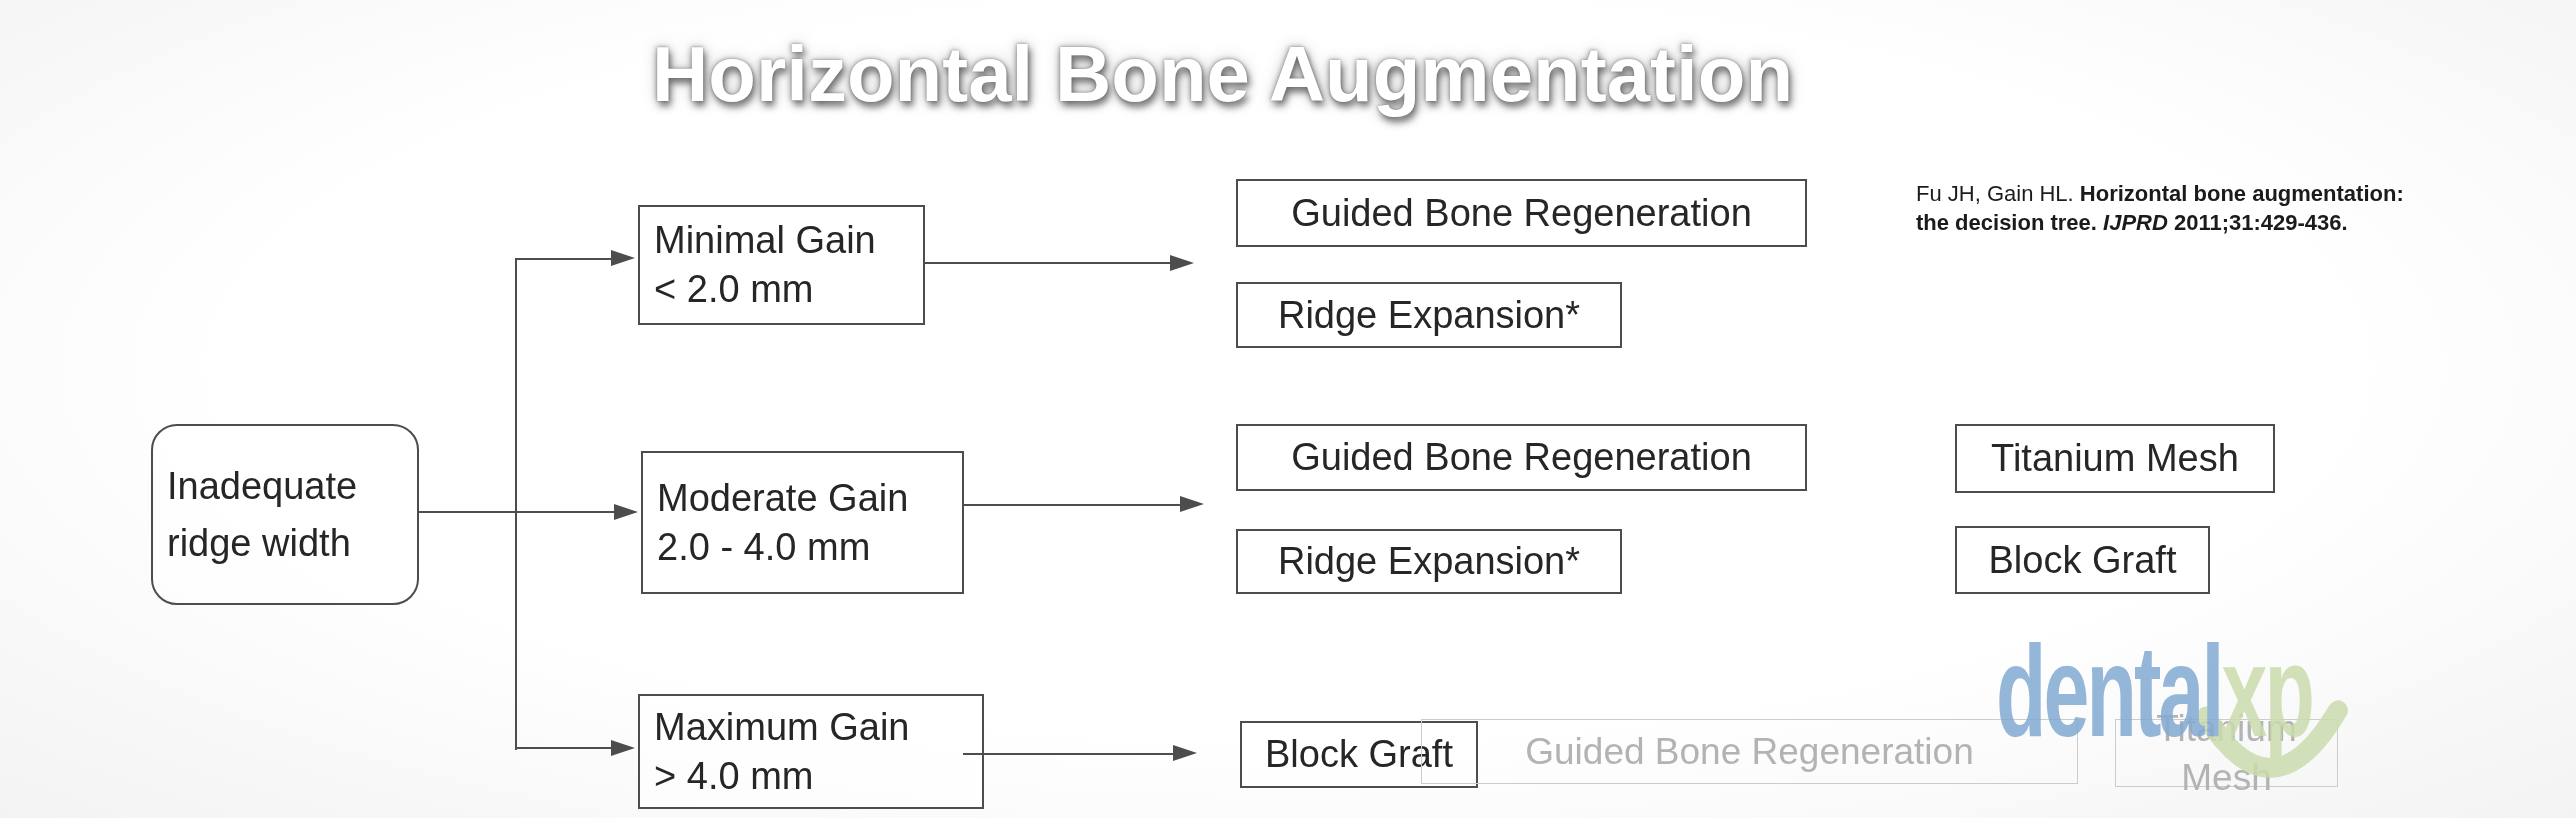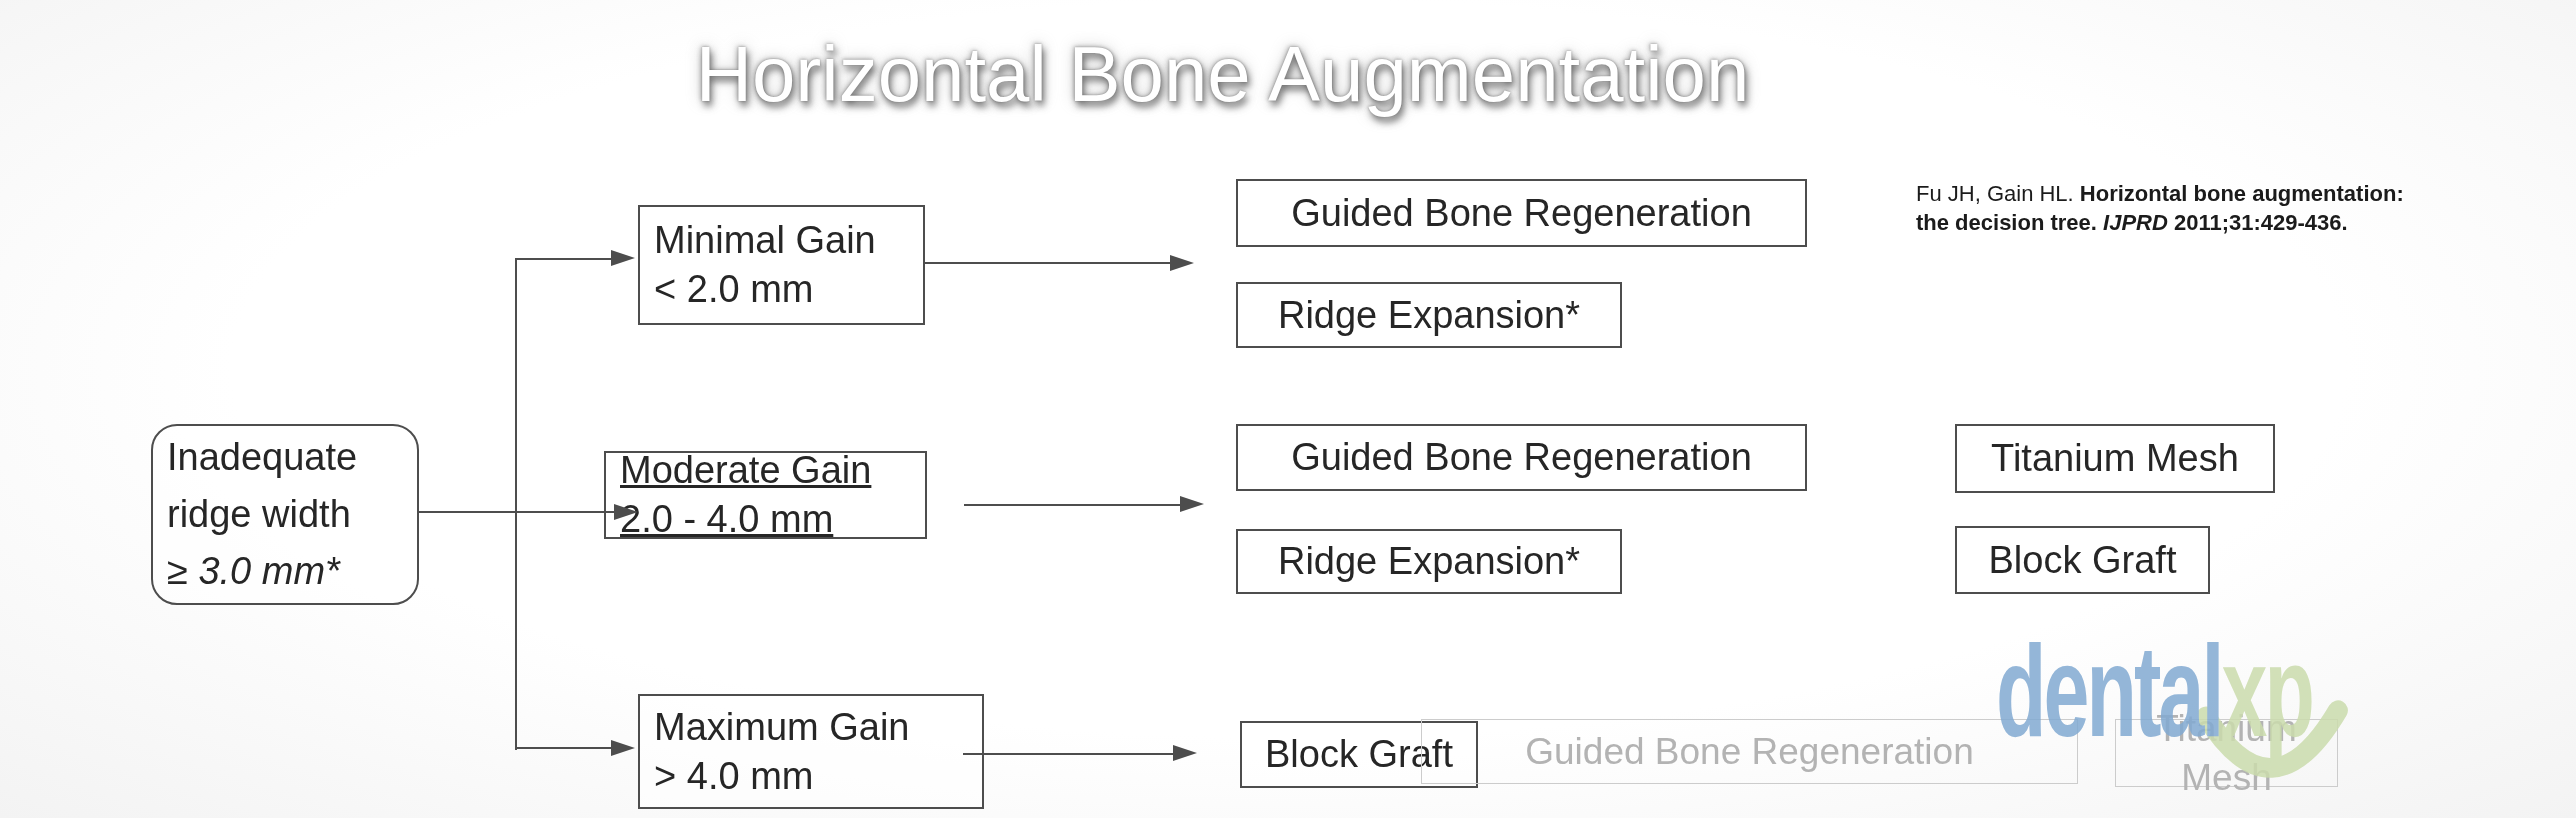--- a/index.html
+++ b/index.html
@@ -5,21 +5,21 @@
   html,body{margin:0;padding:0;background:#e9e9e9;}
   .page{
     position:relative;width:2576px;height:818px;overflow:hidden;
     background:radial-gradient(ellipse at 50% 45%, #ffffff 58%, #f3f3f3 100%);
     font-family:"Liberation Sans", sans-serif;
   }
   .page *{box-sizing:border-box;}
 
   .title{
     position:absolute;left:646px;top:29px;width:1153px;
-    text-align:center;font-size:78px;font-weight:normal;letter-spacing:0;
+    text-align:center;font-size:78px;font-weight:bold;letter-spacing:0;
     color:#ffffff;
     text-shadow:
       2.3px 4.6px 7px rgba(90,90,90,0.85),
       0 0 2.3px rgba(130,130,130,0.9),
       -1.5px -1.5px 5.4px rgba(165,165,165,0.55),
       0 0 15.4px rgba(150,150,150,0.45);
     white-space:nowrap;
   }
 
   .citation{
@@ -67,29 +67,28 @@
   <div class="title">Horizontal Bone Augmentation</div>
 
   <div class="citation">
     <div><span>Fu JH, Gain HL. </span><span class="b">Horizontal bone augmentation:</span></div>
     <div><span class="b">the decision tree. </span><span class="bi">IJPRD</span><span class="b"> 2011;31:429-436.</span></div>
   </div>
 
   <div class="node leftalign" style="left:151px;top:424px;width:268px;height:181px;line-height:57px;font-size:38px;border-radius:26px;">
     <span>Inadequate</span>
     <span>ridge width</span>
-    <span class="it">≥ 3.0 mm*</span>
   </div>
 
   <div class="node leftalign" style="left:638px;top:205px;width:287px;height:120px;">
     <span>Minimal Gain</span>
     <span>&lt; 2.0 mm</span>
   </div>
 
-  <div class="node leftalign" style="left:604px;top:451px;width:323px;height:88px;text-decoration:underline;">
+  <div class="node leftalign" style="left:641px;top:451px;width:323px;height:143px;">
     <span>Moderate Gain</span>
     <span>2.0 - 4.0 mm</span>
   </div>
 
   <div class="node leftalign" style="left:638px;top:694px;width:346px;height:115px;">
     <span>Maximum Gain</span>
     <span>&gt; 4.0 mm</span>
   </div>
 
   <div class="node centered" style="left:1236px;top:179px;width:571px;height:68px;">

